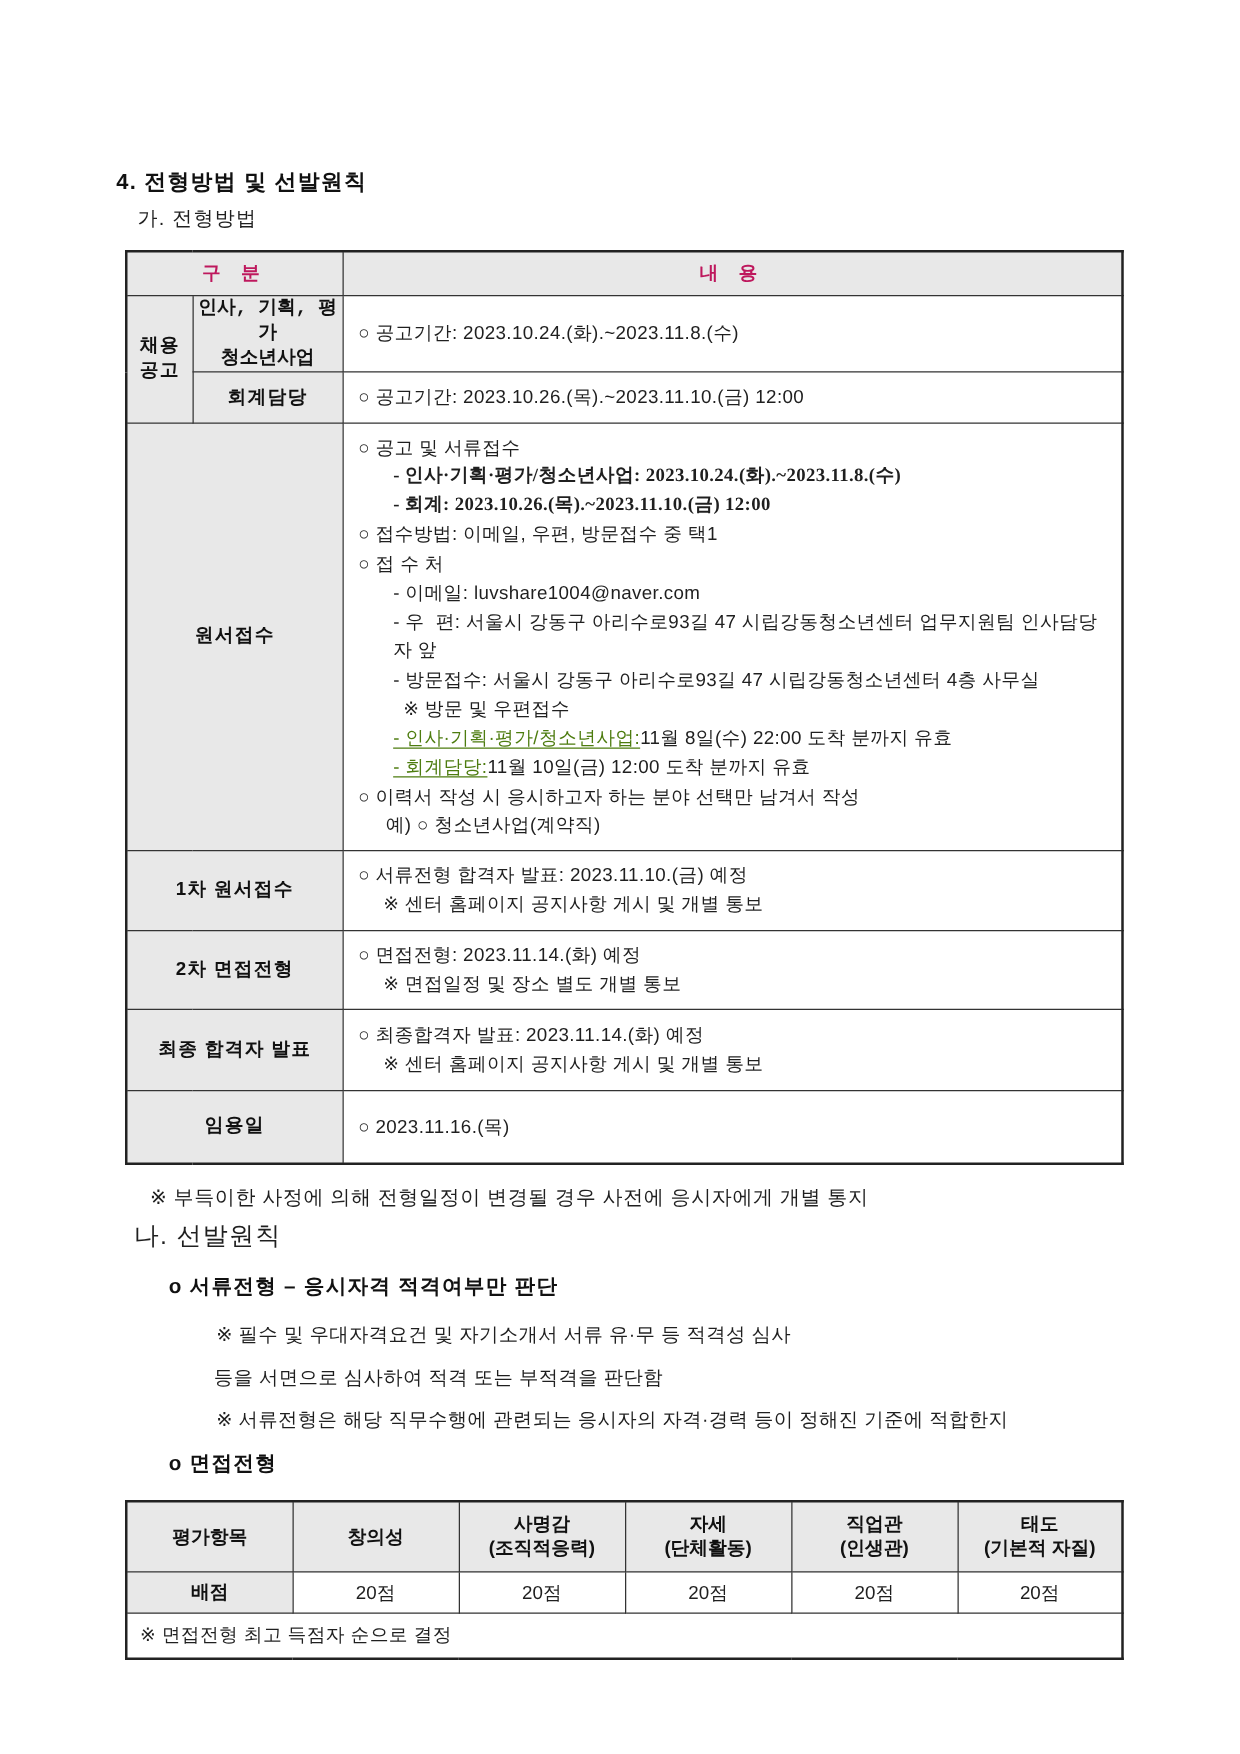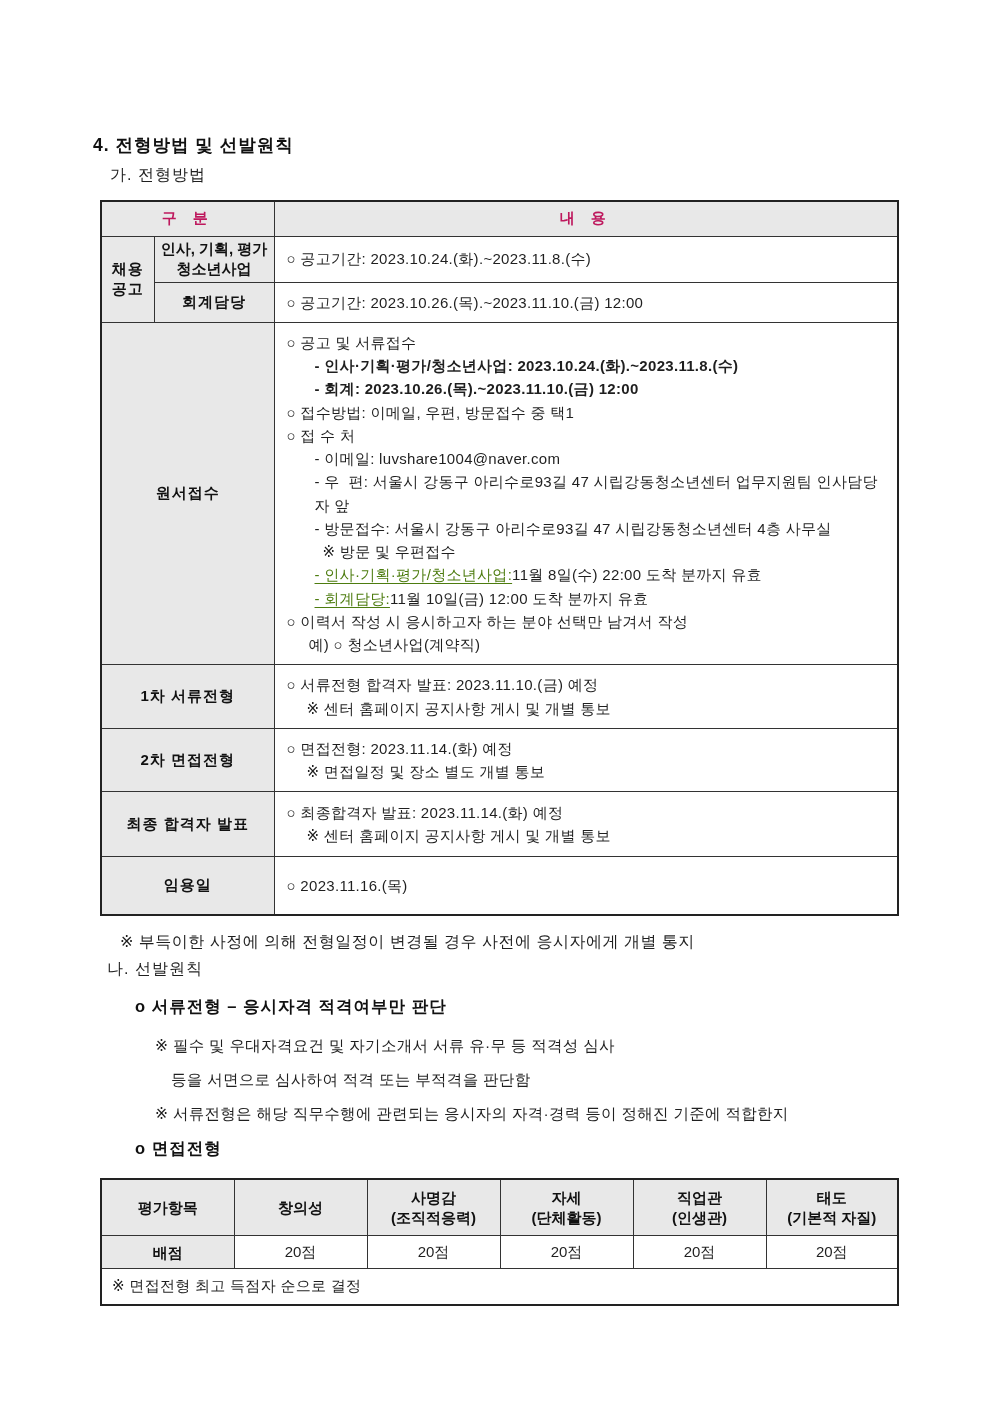--- a/index.html
+++ b/index.html
@@ -17,36 +17,36 @@
   .doc-title { font-size:17.5px; font-weight:bold; letter-spacing:1px; margin-bottom:8px; color:#111; }
   .doc-subtitle { font-size:16px; margin-left:17px; letter-spacing:1px; margin-bottom:14px; }
 
   
   table.sel { border-collapse:collapse; width:797px; margin-left:7px; border:2px solid #222; table-layout:fixed; }
   table.sel td { border:1px solid #333; font-size:15px; }
   td.lbl {
     background:#e8e8e8; font-weight:bold; text-align:center; vertical-align:middle;
     white-space:pre-line; line-height:1.35; letter-spacing:1px; color:#111;
   }
-  td.lbl-sub { font-size:14px; letter-spacing:0; }
+  td.lbl-sub { font-size:14px; letter-spacing:0;font-family:Liberation Mono, monospace; }
   td.hdr { background:#e8e8e8; font-weight:bold; text-align:center; vertical-align:middle; letter-spacing:6px; color:#be185d; }
   td.body { background:#fff; vertical-align:middle; padding:8px 12px; }
   .line { white-space:pre-wrap; line-height:1.55; letter-spacing:0.3px; }
   .ind1 { margin-left:28px; }       
   .ind2 { margin-left:36px; }       
   .ind3 { margin-left:22px; }       
   .ind-note { margin-left:20px; }   
-  .b { font-weight:bold; }
+  .b { font-weight:bold;font-family:Liberation Serif, serif; }
   .pink { color:#4d7c0f; font-weight:normal; text-decoration:underline; text-underline-offset:3px; }
 
   
   .after-note { font-size:16px; margin:16px 0 6px 27px; letter-spacing:0.5px; }
-  .section-b { font-size:16px; margin:2px 0 16px 14px; letter-spacing:1px; }
+  .section-b { font-size:20px; margin:2px 0 16px 14px; letter-spacing:1px; }
   .bullet-title { font-size:16.5px; font-weight:bold; margin:12px 0 18px 42px; letter-spacing:1px; color:#111; }
-  .sub-note { font-size:15.5px; margin-left:62px; margin-bottom:13px; letter-spacing:0.3px; }
+  .sub-note { font-size:15.5px; margin-left:80px; margin-bottom:13px; letter-spacing:0.3px; }
   .sub-note-cont { margin-left:78px; }
 
   
   table.itv { border-collapse:collapse; width:797px; margin-left:7px; margin-top:16px; border:2px solid #222; table-layout:fixed; }
   table.itv td { border:1px solid #333; font-size:15px; text-align:center; vertical-align:middle; }
   table.itv td.ih { background:#e8e8e8; font-weight:bold; white-space:pre-line; line-height:1.3; padding:6px 2px; color:#111; }
   table.itv td.iv { background:#fff; padding:5px 2px; }
   table.itv td.inote { background:#fff; text-align:left; padding:8px 10px; letter-spacing:0.3px; }
 </style>
 </head>
@@ -96,21 +96,21 @@
           <div class="line ind1">- 우  편: 서울시 강동구 아리수로93길 47 시립강동청소년센터 업무지원팀 인사담당자 앞</div>
           <div class="line ind1">- 방문접수: 서울시 강동구 아리수로93길 47 시립강동청소년센터 4층 사무실</div>
           <div class="line ind2">※ 방문 및 우편접수</div>
           <div class="line ind1"><span class="pink">- 인사·기획·평가/청소년사업:</span><span>11월 8일(수) 22:00 도착 분까지 유효</span></div>
           <div class="line ind1"><span class="pink">- 회계담당:</span><span>11월 10일(금) 12:00 도착 분까지 유효</span></div>
           <div class="line">○ 이력서 작성 시 응시하고자 하는 분야 선택만 남겨서 작성</div>
           <div class="line ind3">예) ○ 청소년사업(계약직)</div>
         </td>
       </tr>
       <tr>
-        <td class="lbl" colspan="2" style="height:61px">1차 서류전형</td>
+        <td class="lbl" colspan="2" style="height:61px">1차 원서접수</td>
         <td class="body">
           <div class="line">○ 서류전형 합격자 발표: 2023.11.10.(금) 예정</div>
           <div class="line ind-note">※ 센터 홈페이지 공지사항 게시 및 개별 통보</div>
         </td>
       </tr>
       <tr>
         <td class="lbl" colspan="2" style="height:61px">2차 면접전형</td>
         <td class="body">
           <div class="line">○ 면접전형: 2023.11.14.(화) 예정</div>
           <div class="line ind-note">※ 면접일정 및 장소 별도 개별 통보</div>

